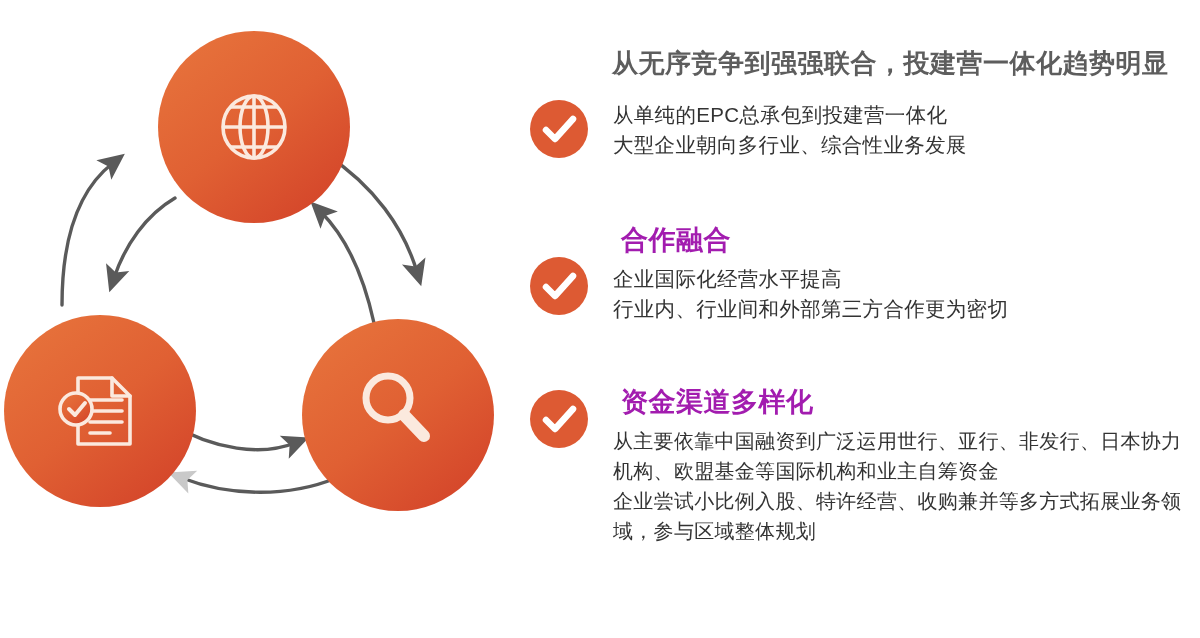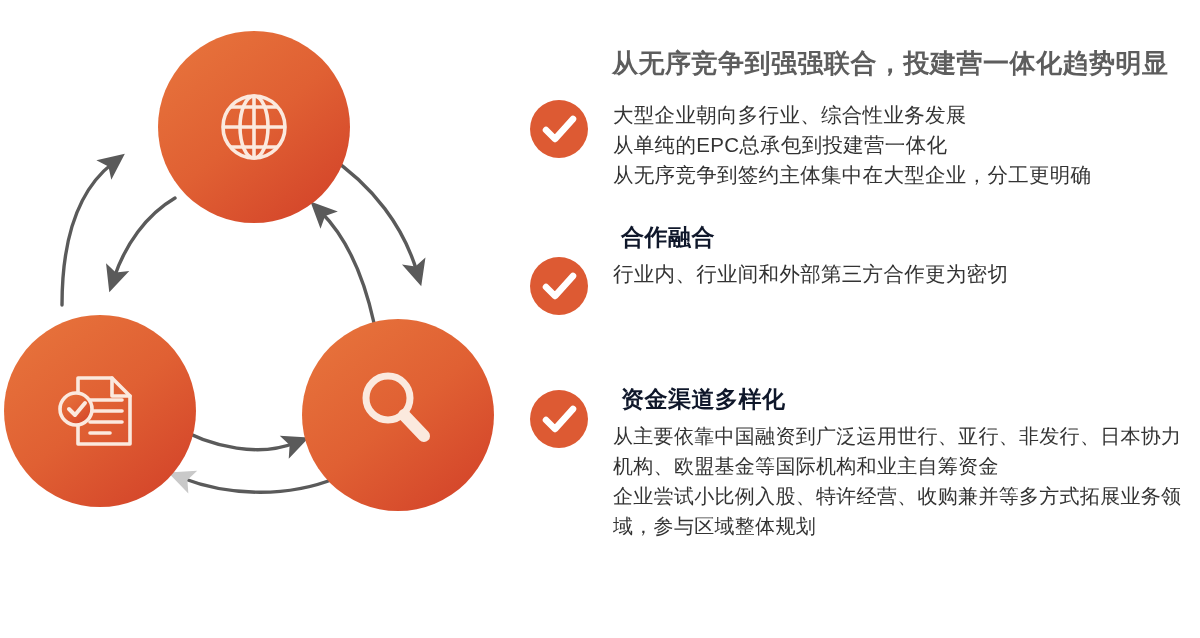--- a/index.html
+++ b/index.html
@@ -36,21 +36,21 @@
     background:#DD5A33;
   }
   .bullet.p1{top:8px;}
   .bullet.p2{top:35px;}
   .bullet.p3{top:22px;}
   .bullet svg{display:block;}
 
   .texts{position:absolute;left:103px;}
 
   .sub-head{
-    font-size:23px;font-weight:bold;color:#0f172a;
+    font-size:27px;font-weight:bold;color:#a21caf;
     margin:0 0 6px 8px;letter-spacing:0.5px;white-space:nowrap;
   }
   .line{
     font-size:20.5px;color:#333333;
     line-height:30px;white-space:nowrap;letter-spacing:0.3px;
   }
   .b1 .texts{top:8px;}
   .b2 .texts{top:0px;}
   .b3 .texts{top:16px;}
   .b3 .line{font-size:20px;line-height:30px;}
@@ -137,34 +137,34 @@
 
     <div class="main-title">从无序竞争到强强联合，投建营一体化趋势明显</div>
 
     <div class="block b1">
       <div class="bullet p1">
         <svg width="58" height="58" viewBox="0 0 58 58" xmlns="http://www.w3.org/2000/svg">
           <path d="M16,30 L25,39 L43,19" fill="none" stroke="#ffffff" stroke-width="6.5" stroke-linecap="round" stroke-linejoin="round"></path>
         </svg>
       </div>
       <div class="texts">
+        <div class="line">从单纯的EPC总承包到投建营一体化</div>
         <div class="line">大型企业朝向多行业、综合性业务发展</div>
-        <div class="line">从单纯的EPC总承包到投建营一体化</div>
-        <div class="line">从无序竞争到签约主体集中在大型企业，分工更明确</div>
       </div>
     </div>
 
     <div class="block b2">
       <div class="bullet p2">
         <svg width="58" height="58" viewBox="0 0 58 58" xmlns="http://www.w3.org/2000/svg">
           <path d="M16,30 L25,39 L43,19" fill="none" stroke="#ffffff" stroke-width="6.5" stroke-linecap="round" stroke-linejoin="round"></path>
         </svg>
       </div>
       <div class="texts">
         <div class="sub-head">合作融合</div>
+        <div class="line">企业国际化经营水平提高</div>
         <div class="line">行业内、行业间和外部第三方合作更为密切</div>
       </div>
     </div>
 
     <div class="block b3">
       <div class="bullet p3">
         <svg width="58" height="58" viewBox="0 0 58 58" xmlns="http://www.w3.org/2000/svg">
           <path d="M16,30 L25,39 L43,19" fill="none" stroke="#ffffff" stroke-width="6.5" stroke-linecap="round" stroke-linejoin="round"></path>
         </svg>
       </div>

